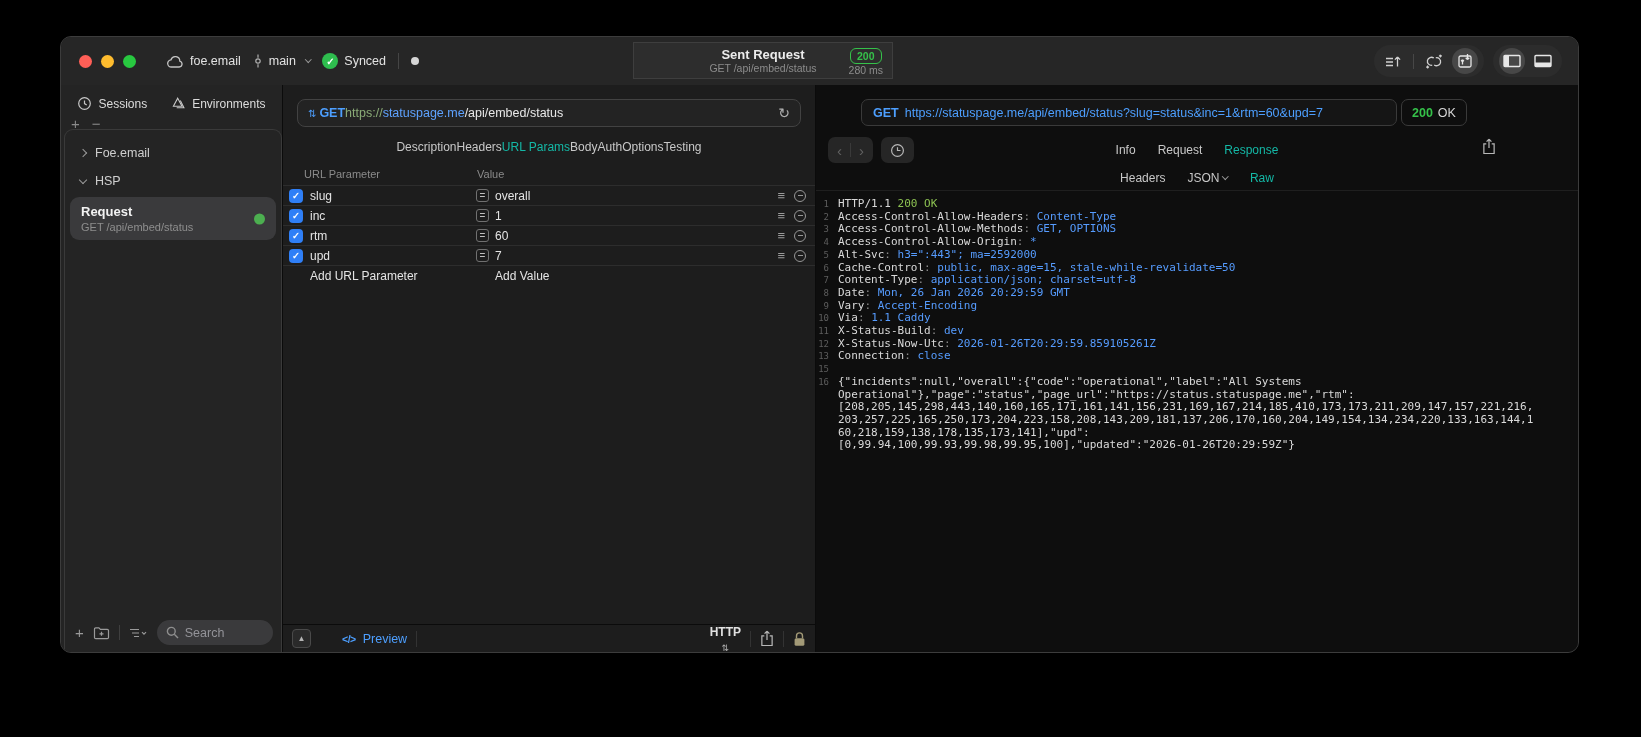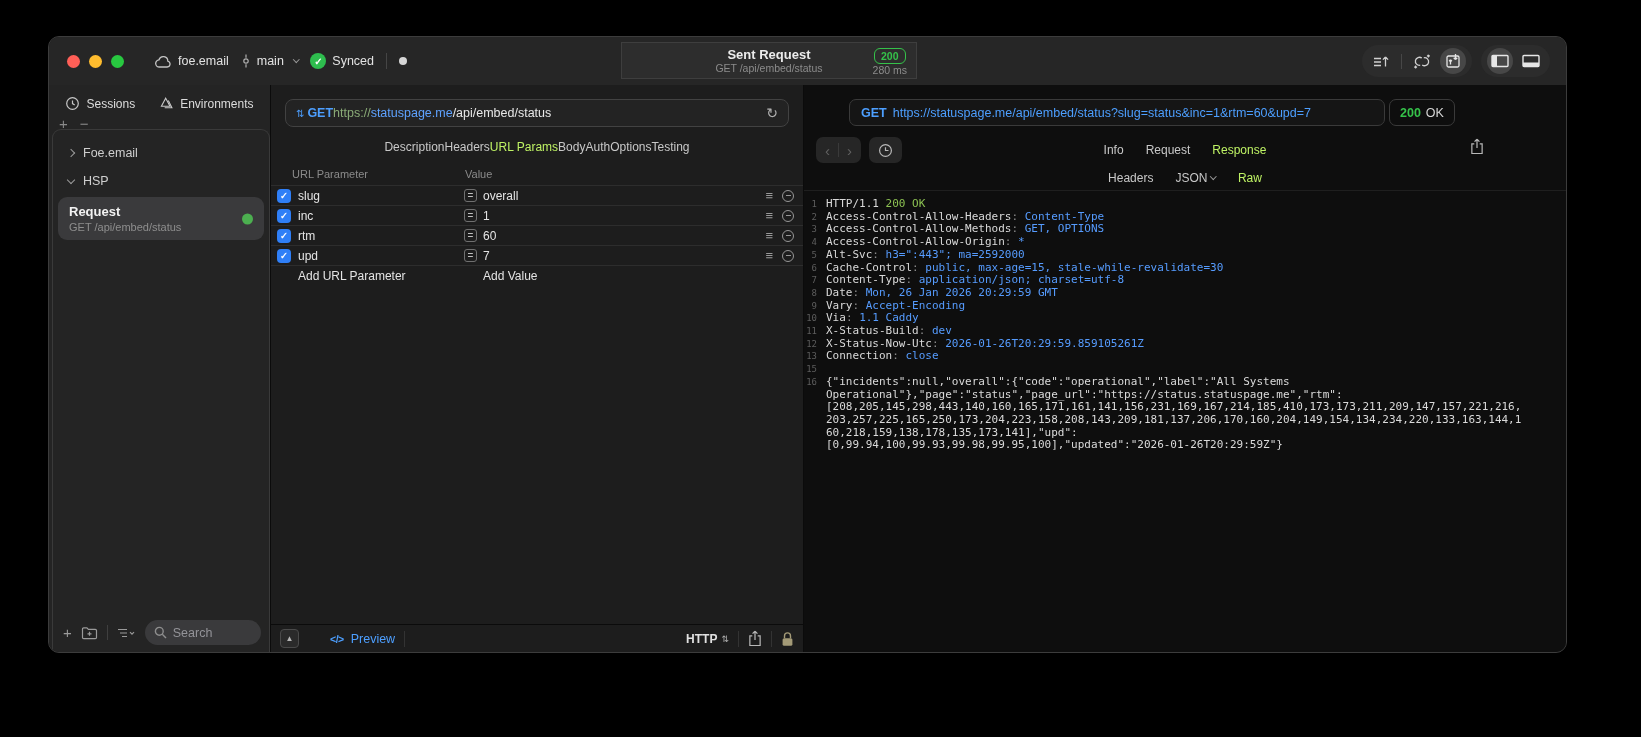--- a/index.html
+++ b/index.html
@@ -1,29 +1,29 @@
 <!DOCTYPE html>
 <html><head>
 <meta charset="utf-8">
 <style>
   html,body{margin:0;padding:0;background:#000;}
   *{box-sizing:border-box;}
   .stage{position:relative;width:1641px;height:737px;background:#000;font-family:"Liberation Sans",sans-serif;overflow:hidden;}
-  .window{position:absolute;left:48px;top:36px;width:1519px;height:617px;background:#1c1c1c;border:1px solid #3c3c3c;border-radius:11px;overflow:hidden;}
+  .window{position:absolute;left:60px;top:36px;width:1519px;height:617px;background:#1c1c1c;border:1px solid #3c3c3c;border-radius:11px;overflow:hidden;}
   
   .titlebar{position:relative;height:48px;background:#262626;}
   .traffic{position:absolute;left:18px;top:18px;display:flex;gap:9px;}
   .light{width:13px;height:13px;border-radius:50%;}
   .l-red{background:#ff5f57;}.l-yel{background:#febc2e;}.l-grn{background:#28c840;}
   .tb-left{position:absolute;left:106px;top:0;height:48px;display:flex;align-items:center;gap:12px;}
   .tb-item{display:flex;align-items:center;gap:6px;color:#e2e2e2;font-size:12.5px;font-weight:500;}
   .sync-ic{width:16px;height:16px;border-radius:50%;background:#2ebd4e;color:#fff;font-size:10px;font-weight:700;display:flex;align-items:center;justify-content:center;}
   .tb-vdiv{width:1px;height:16px;background:#454545;}
   .tb-dot{width:8px;height:8px;border-radius:50%;background:#d6d6d6;}
-  .tb-center{position:absolute;left:572px;top:5px;width:296px;height:37px;background:#2d2d2d;border:1px solid #3e3e3e;border-radius:0;display:flex;align-items:center;justify-content:center;}
+  .tb-center{position:absolute;left:572px;top:5px;width:260px;height:37px;background:#2d2d2d;border:1px solid #3e3e3e;border-radius:0;display:flex;align-items:center;justify-content:center;}
   .pill-main{text-align:center;}
   .pill-title{font-size:13px;color:#ececec;font-weight:600;line-height:15px;}
   .pill-sub{font-size:10.5px;color:#8c8c8c;line-height:13px;}
   .pill-status{position:absolute;right:9px;top:3px;text-align:center;}
   .badge-200{display:inline-block;border:1px solid #35c24a;color:#35c24a;font-size:10.5px;font-weight:700;border-radius:6px;padding:0 6px;line-height:14px;}
   .pill-ms{font-size:10.5px;color:#8c8c8c;line-height:13px;}
   .tb-right{position:absolute;right:16px;top:8px;display:flex;gap:9px;align-items:center;}
   .icon-pill{background:#2c2c2c;border-radius:16px;height:32px;display:flex;align-items:center;padding:0 6px;gap:5px;}
   .icon-circle{width:26px;height:26px;border-radius:50%;display:flex;align-items:center;justify-content:center;}
   .icon-circle.sel{background:#474747;}
@@ -54,40 +54,40 @@
   
   .url-bar{margin:14px 14px 0;height:28px;border:1px solid #424242;border-radius:8px;background:#232323;display:flex;align-items:center;padding:0 10px;font-size:12.5px;flex:none;}
   .m-stepper{color:#4d9fff;font-size:10px;margin-right:3px;}
   .m-get{color:#4d9fff;font-weight:700;}
   .u-scheme{color:#8aab77;margin-left:0;}
   .u-host{color:#5ea2ff;}
   .u-path{color:#e8e8e8;}
   .m-refresh{margin-left:auto;color:#b0b0b0;font-size:14px;}
   .mid-tabs{display:flex;justify-content:center;padding:13px 0 11px;font-size:12px;color:#c8c8c8;font-weight:500;flex:none;}
   .tab{cursor:default;display:inline-flex;align-items:center;}
-  .tab.active{color:#bef264;}
+  .tab.active{color:#14b8a6;}
   .param-table{flex:1;font-size:12px;overflow:hidden;}
   .p-head{display:flex;color:#8b8b8b;font-size:11px;padding:3px 0 5px;align-items:center;}
   .p-row,.p-add{display:flex;align-items:center;height:20px;border-top:1px solid #2d2d2d;padding-left:6px;}
   .p-check{width:14px;height:14px;background:#2f7ff7;border-radius:4px;color:#fff;font-size:9.5px;font-weight:700;display:flex;align-items:center;justify-content:center;flex:none;}
   .p-name{margin-left:7px;width:166px;color:#e4e4e4;}
   .p-eq{width:13px;height:13px;border:1px solid #707070;border-radius:3px;color:#c0c0c0;font-size:10px;display:flex;align-items:center;justify-content:center;flex:none;}
   .p-val{margin-left:6px;color:#e4e4e4;flex:1;}
   .p-icons{display:flex;gap:9px;align-items:center;padding-right:9px;color:#9a9a9a;font-size:13px;}
   .p-minus{width:12px;height:12px;border:1.3px solid #969696;border-radius:50%;display:inline-flex;align-items:center;justify-content:center;}
   .p-minus i{display:block;width:5px;height:0;border-top:1.3px solid #969696;}
   .ph-name{margin-left:21px;width:173px;}
   .p-add{color:#757575;}
   .p-add .ghost{visibility:hidden;}
   .mid-bottom{height:28px;border-top:1px solid #0b0b0b;display:flex;align-items:center;padding:0 9px;gap:9px;margin-top:auto;flex:none;}
   .collapse-btn{width:19px;height:19px;border:1px solid #4a4a4a;border-radius:4px;color:#b5b5b5;font-size:8px;display:flex;align-items:center;justify-content:center;background:#2a2a2a;}
   .preview{display:flex;gap:7px;color:#4d9fff;font-size:12.5px;align-items:center;margin-left:22px;font-weight:500;}
   .code-glyph{font-size:10.5px;font-weight:700;letter-spacing:-0.5px;}
   .v-div{width:1px;height:16px;background:#333;}
-  .http-sel{color:#e0e0e0;font-size:12px;font-weight:600;display:flex;gap:4px;align-items:center;}
+  .http-sel{color:#e0e0e0;font-size:12px;font-weight:600;display:flex;gap:4px;align-items:center;flex-direction:column;}
   .http-stepper{color:#b0b0b0;font-size:9px;font-weight:400;}
   .spacer{flex:1;}
   
   .r-top{margin-top:14px;height:28px;position:relative;flex:none;}
   .r-url{position:absolute;left:45px;width:536px;height:27px;border:1px solid #3a3a3a;border-radius:7px;background:#151515;display:flex;align-items:center;padding:0 11px;font-size:12.5px;color:#4d9fff;gap:6px;white-space:nowrap;overflow:hidden;}
   .r-get{font-weight:700;}
   .r-status{position:absolute;left:585px;height:27px;border:1px solid #3a3a3a;border-radius:7px;display:flex;align-items:center;padding:0 10px;gap:5px;font-size:12.5px;}
   .s-code{color:#35c24a;font-weight:700;}
   .s-ok{color:#d6d6d6;font-weight:500;}
   .r-nav{height:30px;margin-top:8px;position:relative;display:flex;align-items:center;flex:none;}
@@ -420,21 +420,21 @@
             <div class="ln">
               <span class="num">4</span>
               <span class="txt"><span class="c-w">Access-Control-Allow-Origin</span><span class="c-d">: </span><span class="c-b">*</span></span>
             </div>
             <div class="ln">
               <span class="num">5</span>
               <span class="txt"><span class="c-w">Alt-Svc</span><span class="c-d">: </span><span class="c-b">h3=":443"; ma=2592000</span></span>
             </div>
             <div class="ln">
               <span class="num">6</span>
-              <span class="txt"><span class="c-w">Cache-Control</span><span class="c-d">: </span><span class="c-b">public, max-age=15, stale-while-revalidate=30</span></span>
+              <span class="txt"><span class="c-w">Cache-Control</span><span class="c-d">: </span><span class="c-b">public, max-age=15, stale-while-revalidate=50</span></span>
             </div>
             <div class="ln">
               <span class="num">7</span>
               <span class="txt"><span class="c-w">Content-Type</span><span class="c-d">: </span><span class="c-b">application/json; charset=utf-8</span></span>
             </div>
             <div class="ln">
               <span class="num">8</span>
               <span class="txt"><span class="c-w">Date</span><span class="c-d">: </span><span class="c-b">Mon, 26 Jan 2026 20:29:59 GMT</span></span>
             </div>
             <div class="ln">

